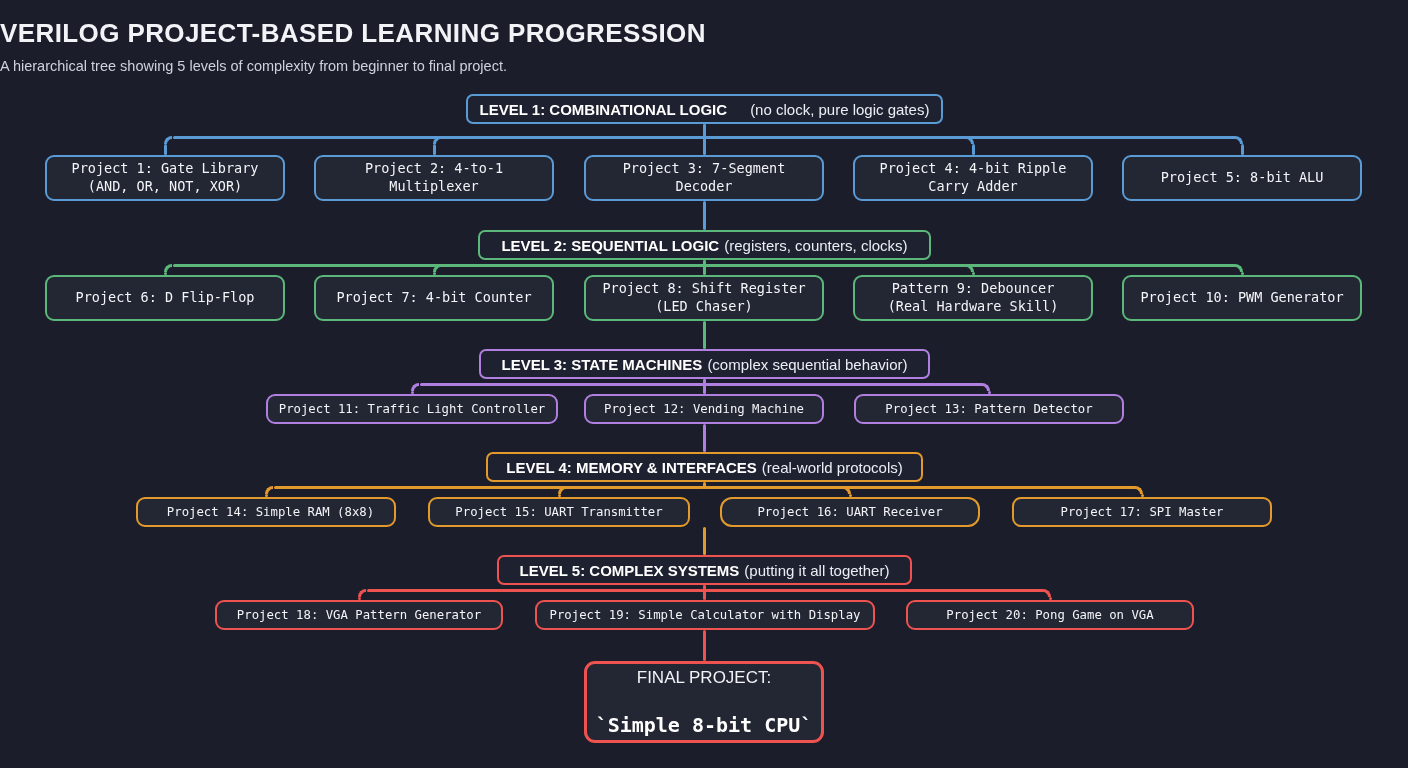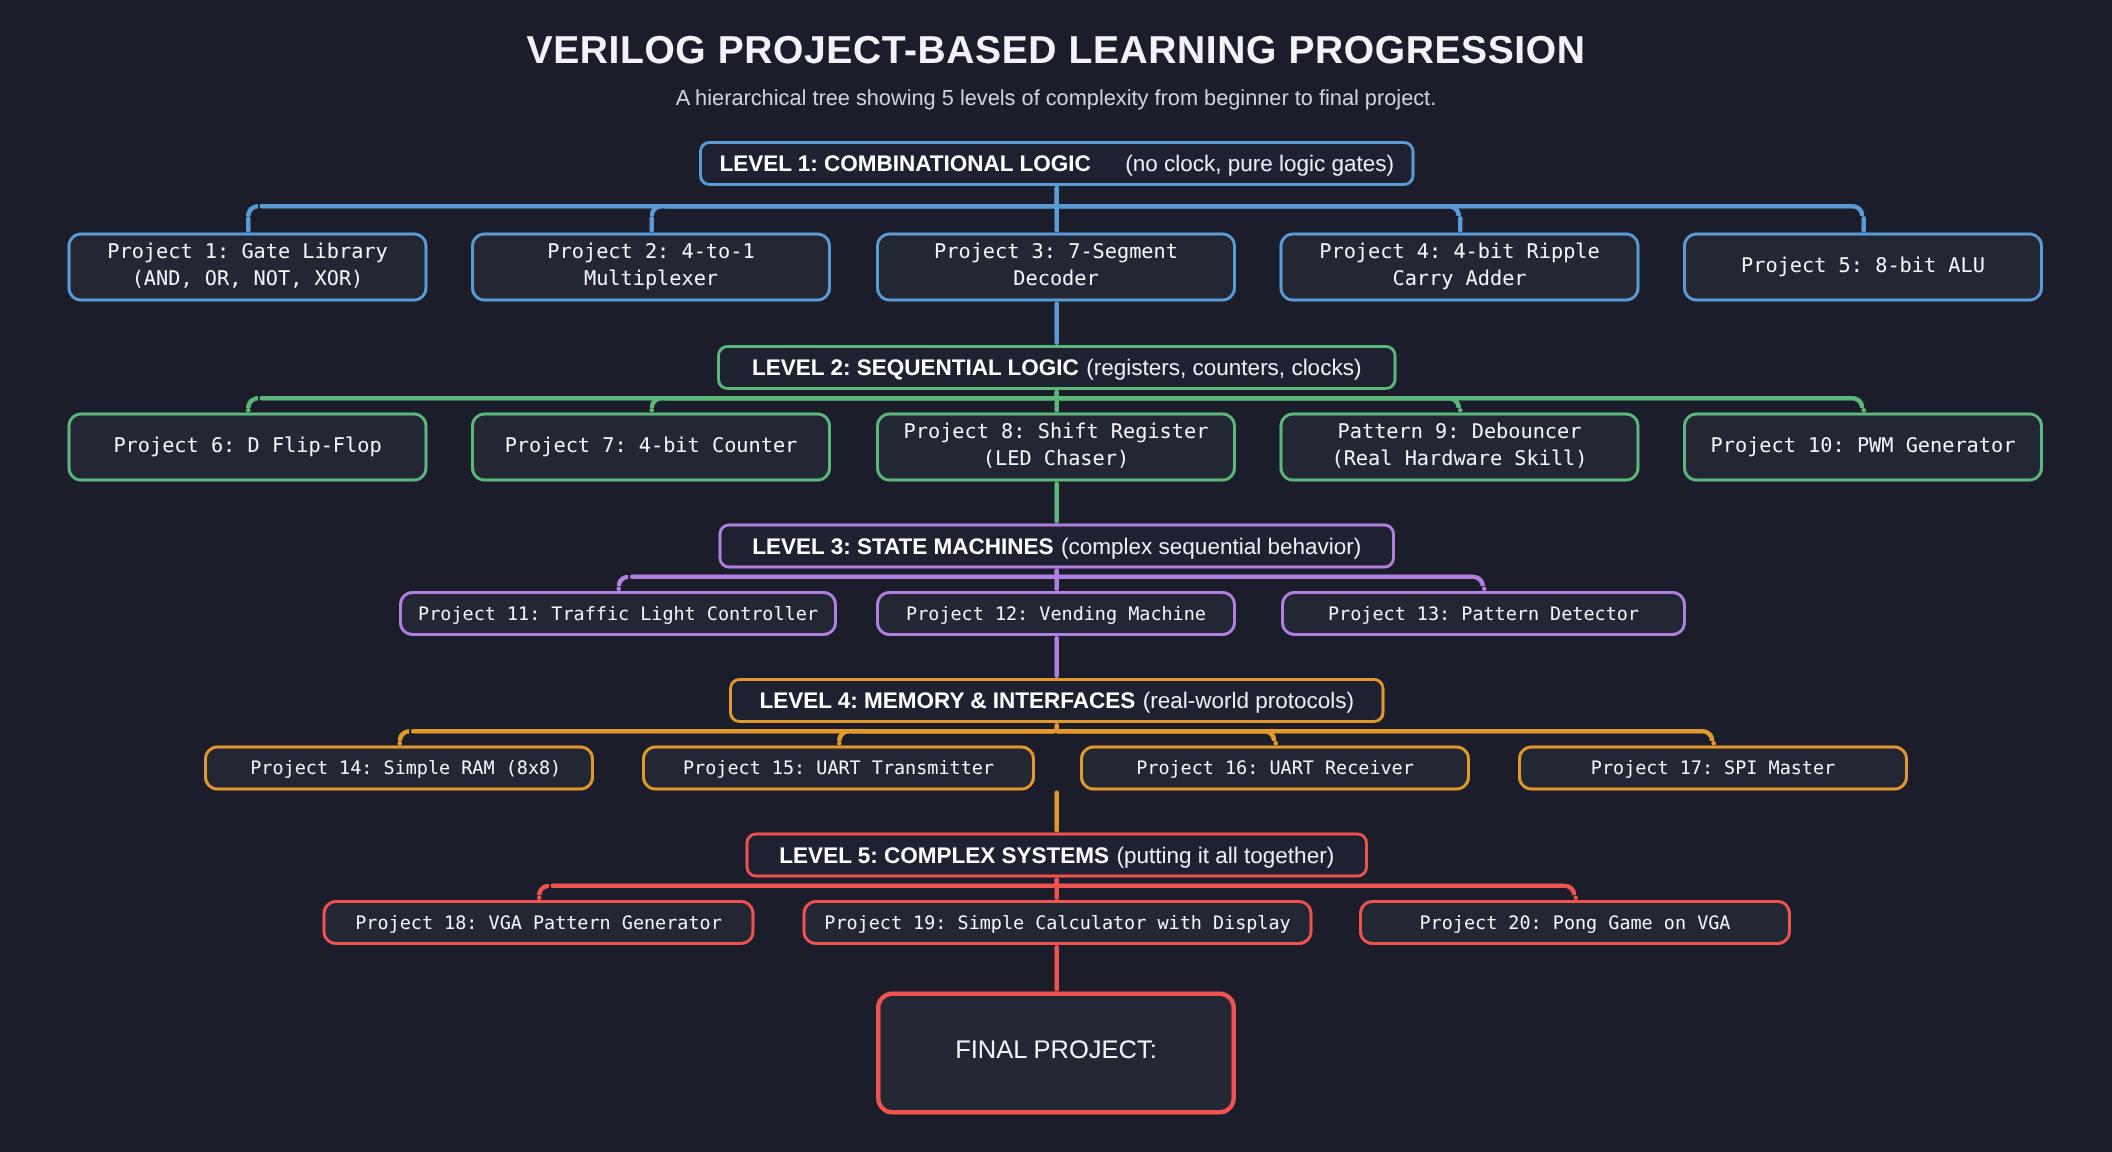--- a/index.html
+++ b/index.html
@@ -4,21 +4,21 @@
 <style>
   * { box-sizing: border-box; margin: 0; padding: 0; }
   html, body {
     width: 1408px; height: 768px;
     background: #1b1d2a;
     font-family: "Liberation Sans", sans-serif;
     overflow: hidden;
   }
   #stage { position: relative; width: 1408px; height: 768px; background: #1b1d2a; }
 
-  .hdr { position: absolute; left: 0; top: 0; width: 1408px; text-align: center; }
+  .hdr { position: absolute; left: 0; top: 0; width: 1408px; }
   .title {
     font-size: 26px; font-weight: bold; color: #f2f3f7;
     letter-spacing: .4px; margin-top: 18px;
   }
   .subtitle { font-size: 14.5px; color: #ced2de; margin-top: 9px; }
 
   
   .wire { position: absolute; background: transparent; }
   .wire.h { height: 3px; border-radius: 2px; }
   .wire.v { width: 3px; border-radius: 2px; }
@@ -245,21 +245,21 @@
       <div class="node small" style="left: 136px; top: 497px; width: 260px; height: 30px; border-color: rgb(227, 154, 44); padding-left: 17px;">
         <div>
           <div>Project 14: Simple RAM (8x8)</div>
         </div>
       </div>
       <div class="node small" style="left: 428px; top: 497px; width: 262px; height: 30px; border-color: rgb(227, 154, 44);">
         <div>
           <div>Project 15: UART Transmitter</div>
         </div>
       </div>
-      <div class="node small" style="left: 720px; top: 497px; width: 260px; height: 30px; border-color: rgb(227, 154, 44);">
+      <div class="node small" style="left: 720px; top: 497px; width: 260px; height: 30px; border-color: rgb(227, 154, 44); border-radius: 12px;">
         <div>
           <div>Project 16: UART Receiver</div>
         </div>
       </div>
       <div class="node small" style="left: 1012px; top: 497px; width: 260px; height: 30px; border-color: rgb(227, 154, 44);">
         <div>
           <div>Project 17: SPI Master</div>
         </div>
       </div>
       <div class="banner" style="left: 497px; top: 555px; width: 415px; border-color: rgb(239, 83, 80);">
@@ -276,16 +276,17 @@
           <div>Project 19: Simple Calculator with Display</div>
         </div>
       </div>
       <div class="node small" style="left: 906px; top: 600px; width: 288px; height: 30px; border-color: rgb(239, 83, 80);">
         <div>
           <div>Project 20: Pong Game on VGA</div>
         </div>
       </div>
       <div class="final" style="left: 584px; top: 661px; width: 240px; height: 82px; border-color: rgb(239, 83, 80);">
         <div class="fp-line1">FINAL PROJECT:</div>
+        <div class="fp-line2">`Simple 8-bit CPU`</div>
       </div>
     </div>
 
 </div>
 
 </body></html>

